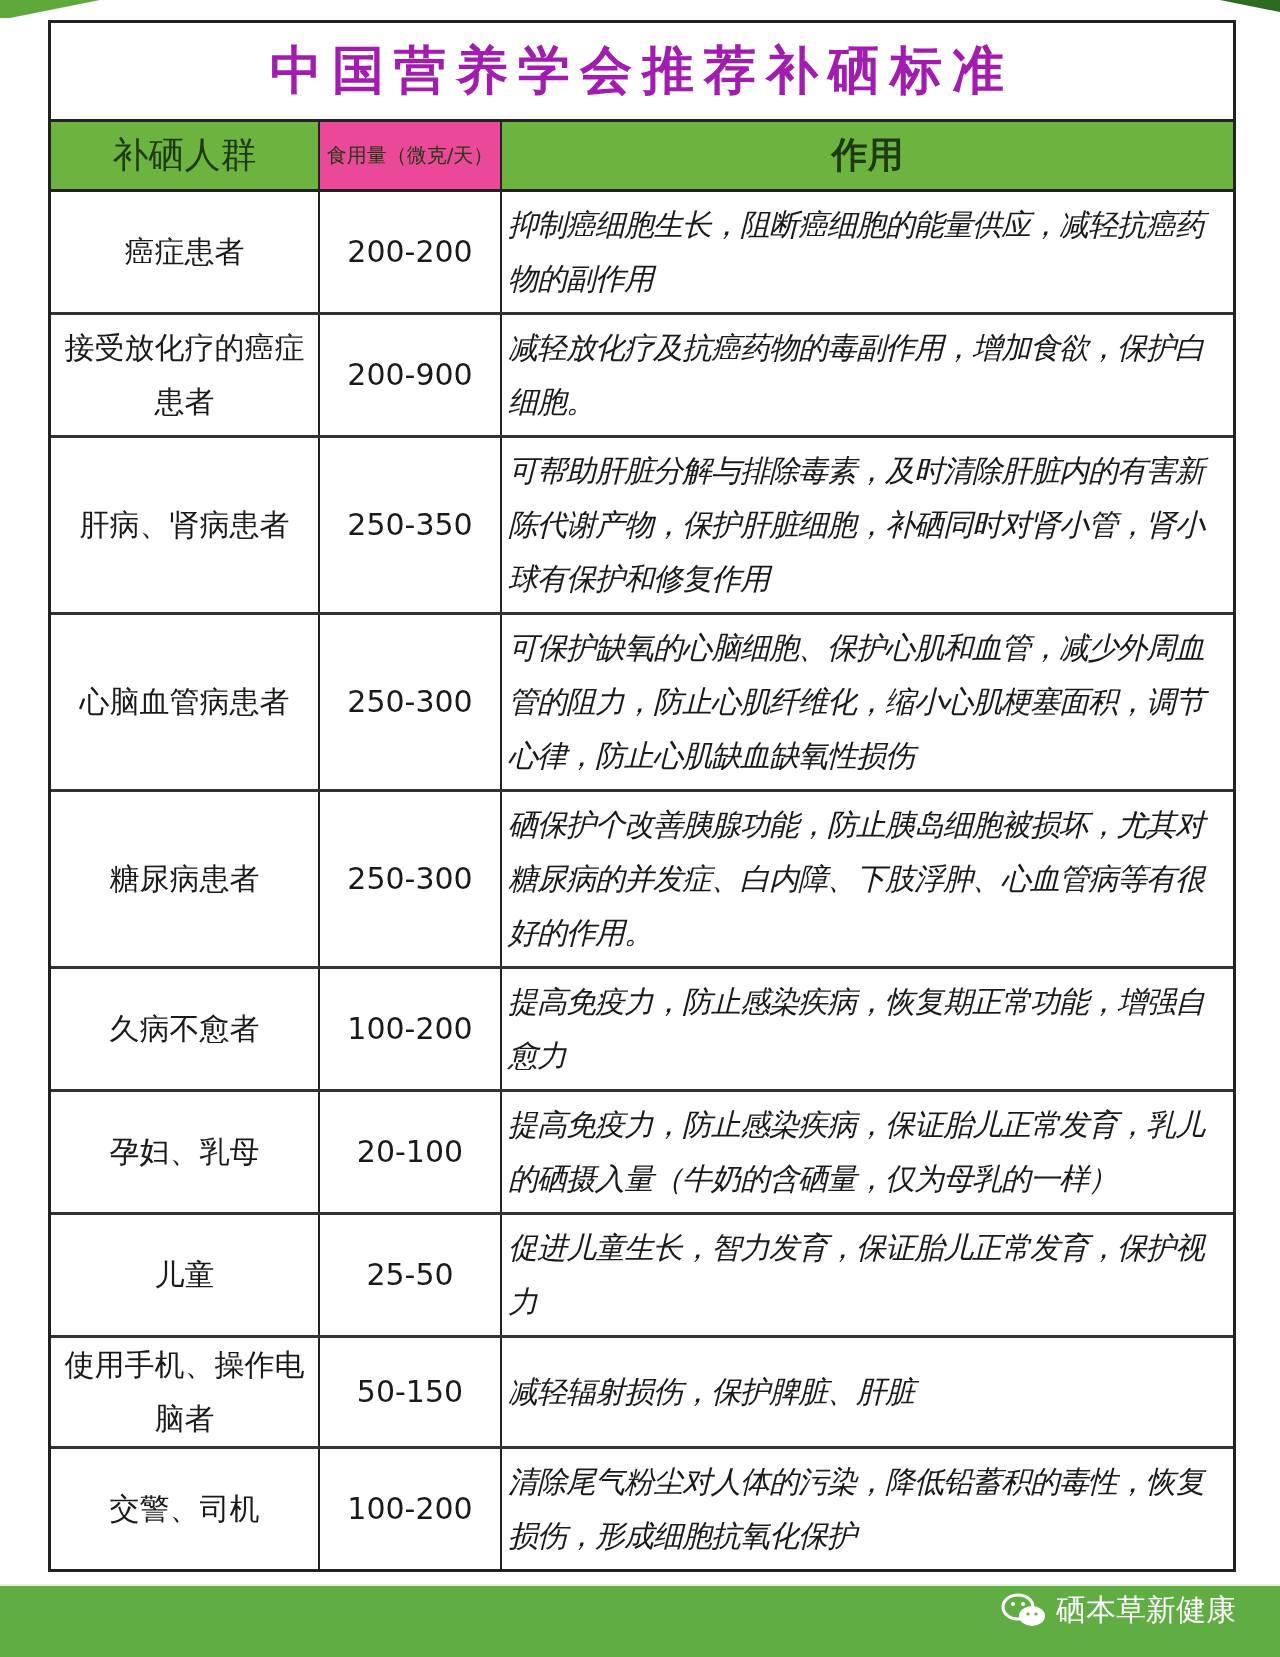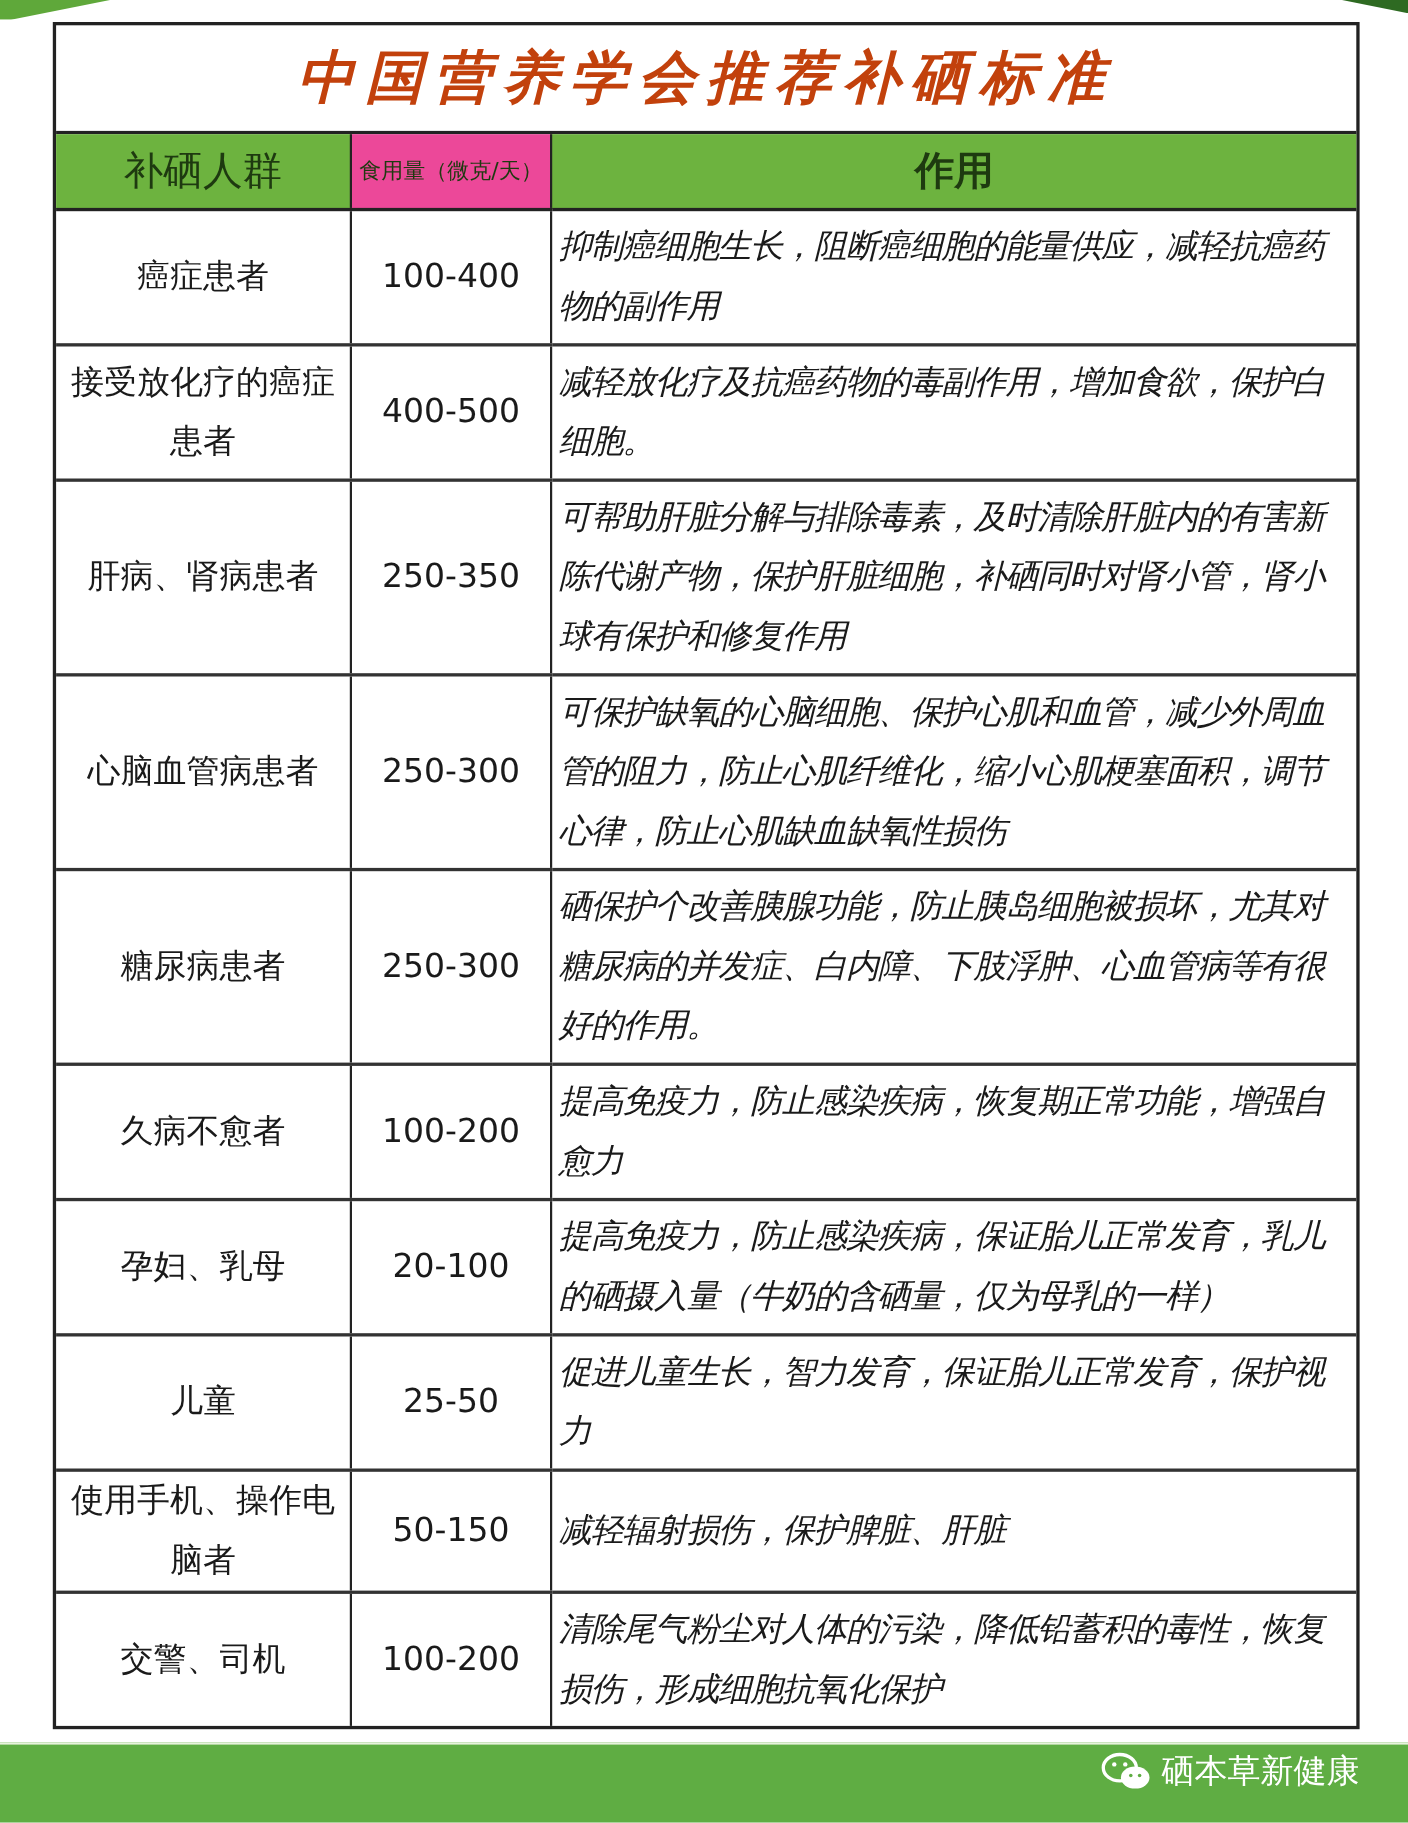--- a/index.html
+++ b/index.html
@@ -23,22 +23,21 @@
       background: #fff;
     }
 
     .title-row {
       height: 99px; display: flex; align-items: center; justify-content: center;
       border-bottom: 3px solid #222;
     }
     .title {
       font-family: "DejaVu Sans", sans-serif;
       font-weight: bold; font-size: 52px; letter-spacing: 10px;
-      color: #c2410c;
-      font-style: italic;
+      color: #a21caf;
     }
 
     table { width: 100%; border-collapse: collapse; table-layout: fixed; }
     col.c1 { width: 268px; }
     col.c2 { width: 182px; }
     col.c3 { width: auto; }
 
     th {
       height: 68px; font-weight: normal; color: #1e3a10;
       border-right: 2px solid #222;
@@ -91,26 +90,26 @@
     <thead>
       <tr>
         <th class="h1">补硒人群</th>
         <th class="h2">食用量（微克/天）</th>
         <th class="h3">作用</th>
       </tr>
     </thead>
     <tbody id="tbody">
         <tr style="height: 70px;">
           <td class="c-pop">癌症患者</td>
-          <td class="c-dose">100-400</td>
+          <td class="c-dose">200-200</td>
           <td class="c-eff">抑制癌细胞生长，阻断癌细胞的能量供应，减轻抗癌药物的副作用</td>
         </tr>
         <tr style="height: 72px;">
           <td class="c-pop">接受放化疗的癌症患者</td>
-          <td class="c-dose">400-500</td>
+          <td class="c-dose">200-900</td>
           <td class="c-eff">减轻放化疗及抗癌药物的毒副作用，增加食欲，保护白细胞。</td>
         </tr>
         <tr style="height: 127px;">
           <td class="c-pop">肝病、肾病患者</td>
           <td class="c-dose">250-350</td>
           <td class="c-eff">可帮助肝脏分解与排除毒素，及时清除肝脏内的有害新陈代谢产物，保护肝脏细胞，补硒同时对肾小管，肾小球有保护和修复作用</td>
         </tr>
         <tr style="height: 176px;">
           <td class="c-pop">心脑血管病患者</td>
           <td class="c-dose">250-300</td>

